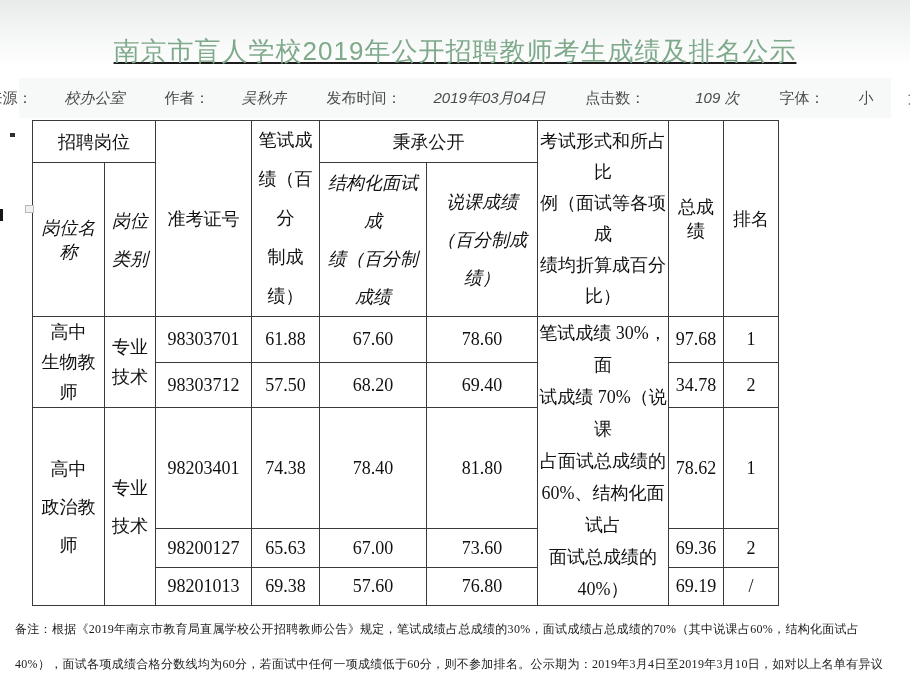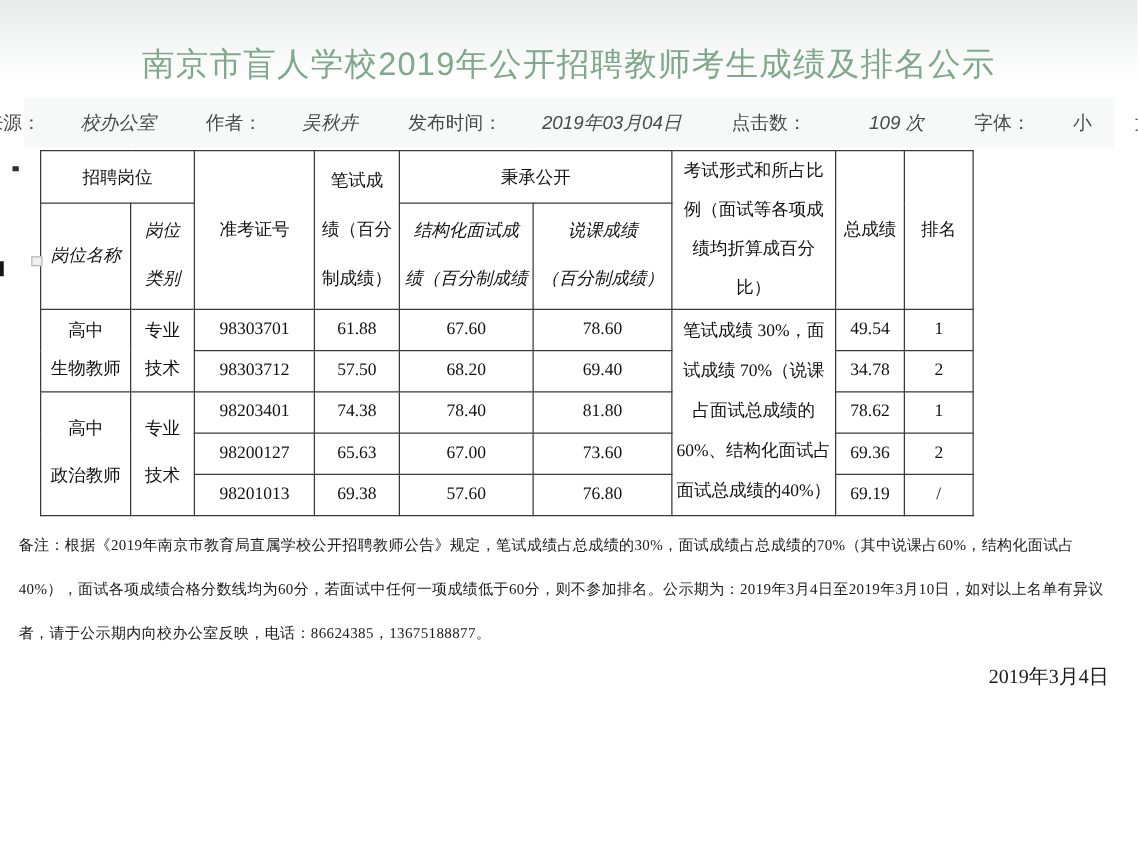--- a/index.html
+++ b/index.html
@@ -7,21 +7,21 @@
   body {
     background:#ffffff;
     font-family:"Liberation Sans", sans-serif;
     overflow:hidden;
     position:relative;
     color:#1c1c1c;
   }
   .hero {
     height:78px;
     background:linear-gradient(180deg, #e9eaea 0%, #f5f6f6 45%, #ffffff 85%);
-    display:flex; align-items:flex-end; justify-content:center;
+    display:flex; align-items:flex-end; justify-content:center;text-decoration:underline;
   }
   .page-title {
     font-size:26px; font-weight:400; letter-spacing:1px;
     color:#7fa98b; padding-bottom:9px; white-space:nowrap;
   }
   .meta-band {
     width:872px; height:40px; margin:0 auto;
     background:#f7f8f8;
     display:flex; align-items:center; justify-content:center;
     font-size:15px; color:#4a4a4a; white-space:nowrap;gap:28px;
@@ -37,21 +37,21 @@
     color:#1a1a1a;
   }
   .intro {
     margin-top:12px;
     font-size:16px; line-height:42px;
     text-indent:2em; letter-spacing:0.5px;
   }
   table.score-table {
     border-collapse:collapse; table-layout:fixed;
     margin:2px 0 0 17px;
-    text-align:center; font-size:14px; color:#111;
+    text-align:center; font-size:18px; color:#111;
   }
   .score-table th, .score-table td {
     border:1px solid #3a3a3a; font-weight:normal;
     padding:0 1px; vertical-align:middle;
     overflow:hidden;
   }
   .score-table .hr1 th { height:42px; }
   .score-table .hr2 th { height:85px;font-style:italic; }
   .score-table tbody td { height:32px; line-height:32px; }
   .pre { white-space:pre-line; }
@@ -138,21 +138,21 @@
 技术</td>
         <td>98303701</td>
         <td>61.88</td>
         <td>67.60</td>
         <td>78.60</td>
         <td rowspan="5" class="pre lh32">笔试成绩 30%，面
 试成绩 70%（说课
 占面试总成绩的
 60%、结构化面试占
 面试总成绩的40%）</td>
-        <td>49.54</td>
+        <td>97.68</td>
         <td>1</td>
       </tr>
       <tr>
         <td>98303712</td>
         <td>57.50</td>
         <td>68.20</td>
         <td>69.40</td>
         <td>34.78</td>
         <td>2</td>
       </tr>

